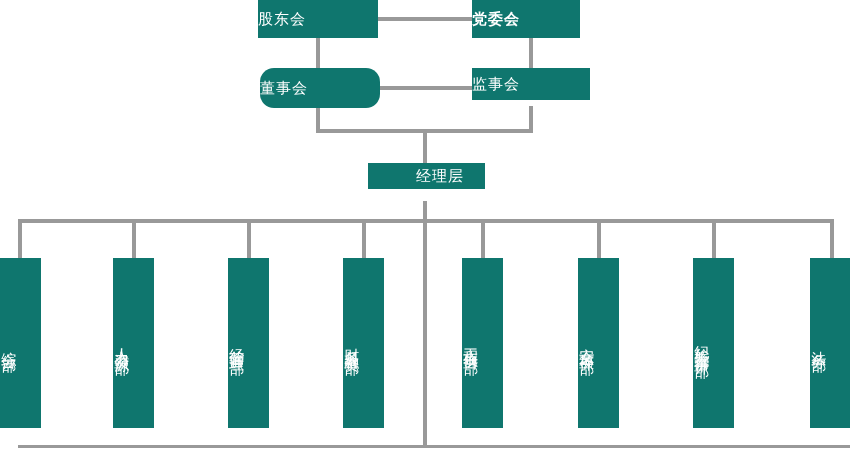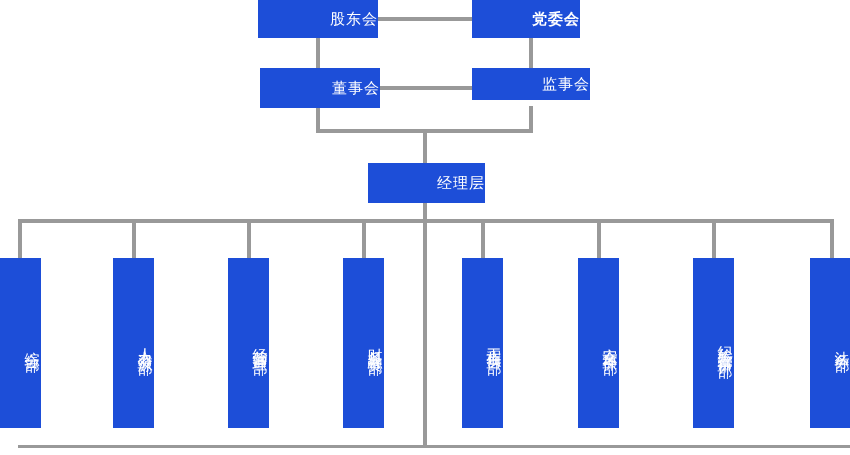--- a/index.html
+++ b/index.html
@@ -15,25 +15,25 @@
     position: relative;
     width: 850px;
     height: 455px;
     background: #ffffff;
     overflow: hidden;
   }
 
   
   .node {
     position: absolute;
-    background: #1d4ed8;
+    background: #0f766e;
     color: #ffffff;
     display: flex;
     align-items: center;
-    justify-content: flex-end;
+    justify-content: flex-start;
     box-sizing: border-box;
     z-index: 3;
   }
   .node-label {
     font-size: 15px;
     line-height: 1.18;
     letter-spacing: 1px;
     color: #ffffff;
     text-align: center;
     white-space: nowrap;
@@ -75,36 +75,36 @@
 
   <div class="node" style="left:472px; top:0px; width:108px; height:38px;font-weight:bold;">
     <span class="node-label">党委会</span>
   </div>
 
   <div class="line v" style="left:316px; top:34px; height:38px;"></div>
   <div class="line v" style="left:529px; top:34px; height:38px;"></div>
 
   <div class="line h" style="left:380px; top:86px; width:92px;"></div>
 
-  <div class="node" style="left:260px; top:68px; width:120px; height:40px;">
+  <div class="node" style="left:260px; top:68px; width:120px; height:40px;border-radius:14px;">
     <span class="node-label">董事会</span>
   </div>
 
   <div class="node" style="left:472px; top:68px; width:118px; height:32px;">
     <span class="node-label">监事会</span>
   </div>
 
   <div class="line v" style="left:316px; top:106px; height:27px;"></div>
   <div class="line v" style="left:529px; top:106px; height:27px;"></div>
 
   <div class="line h" style="left:316px; top:129px; width:217px;"></div>
 
   <div class="line v" style="left:423px; top:129px; height:36px;"></div>
 
-  <div class="node" style="left:368px; top:163px; width:117px; height:40px;">
+  <div class="node" style="left:368px; top:163px; width:117px; height:26px;padding-left:48px;">
     <span class="node-label">经理层</span>
   </div>
 
   <div class="line v" style="left:423px; top:201px; height:246px;"></div>
 
   <div class="line h" style="left:18px; top:219px; width:814px;"></div>
 
   <div class="line v" style="left:18px;  top:219px; height:41px;"></div>
   <div class="line v" style="left:132px; top:219px; height:41px;"></div>
   <div class="line v" style="left:247px; top:219px; height:41px;"></div>

